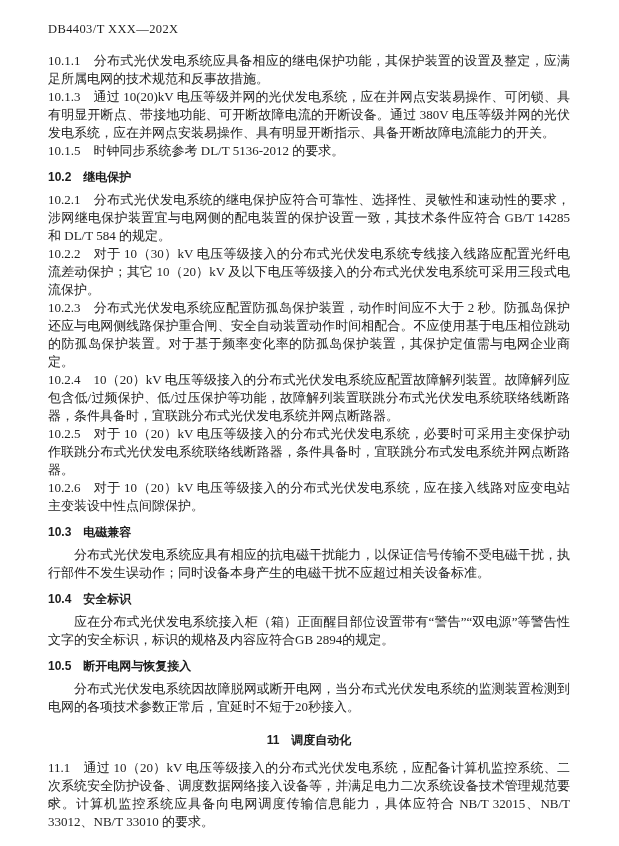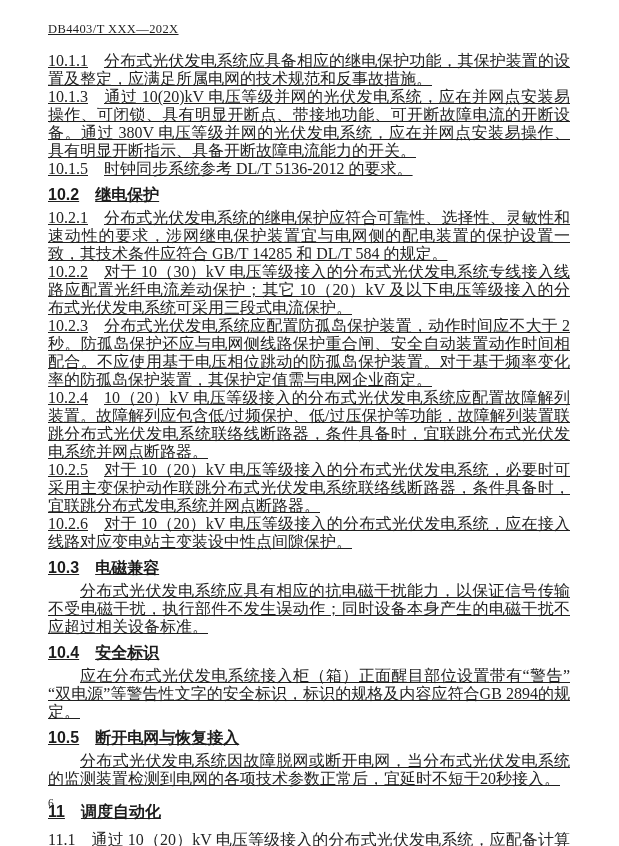--- a/index.html
+++ b/index.html
@@ -11,57 +11,57 @@
     position: relative;
     width: 619px;
     height: 846px;
     margin: 0;
     background: #ffffff;
     box-sizing: border-box;
     padding: 21px 37px 0 48px;
     overflow: hidden;
     color: #1f1f1f;
     font-family: "Liberation Serif", "DejaVu Serif", serif;
-    text-decoration: underline;
   }
   .doc-header {
     font-size: 12.5px;
     line-height: 16px;
     letter-spacing: 0.4px;
     margin-bottom: 15px;
     color: #1f1f1f;
   }
   .doc-body {
     width: 522px;
   }
   p.clause, p.para {
     margin: 0;
-    font-size: 16px;
+    font-size: 13px;
     line-height: 18px;
     text-align: justify;
     text-justify: inter-ideograph;
     color: #232323;
   }
   p.clause .num {
     margin-right: 1em;
     white-space: nowrap;
   }
   p.para {
     text-indent: 2em;
   }
   .heading, .chapter {
-    font-size: 16px;
+    font-size: 12px;
     line-height: 18px;
     font-weight: bold;
     color: #1c1c1c;
     font-family: "Liberation Sans", "DejaVu Sans", sans-serif;
     margin: 8px 0 5px 0;
   }
   .chapter {
     margin: 15px 0 10px 0;
+    text-align: center;
   }
   .heading .num, .chapter .num {
     margin-right: 1em;
     white-space: nowrap;
   }
   .page-footer {
     position: absolute;
     left: 48px;
     top: 796px;
     font-size: 11.5px;

